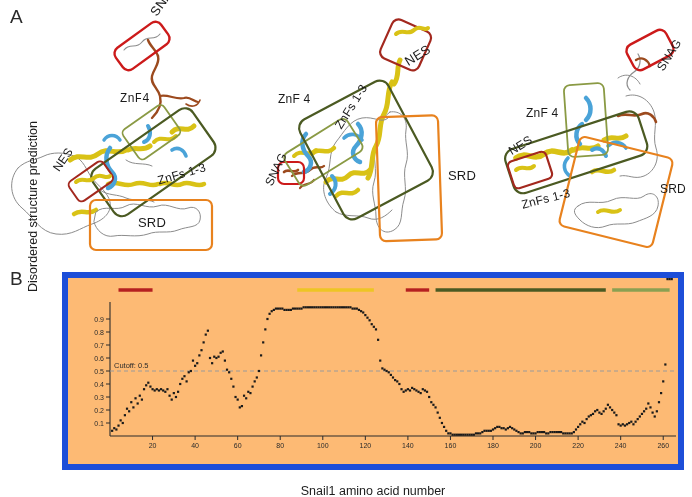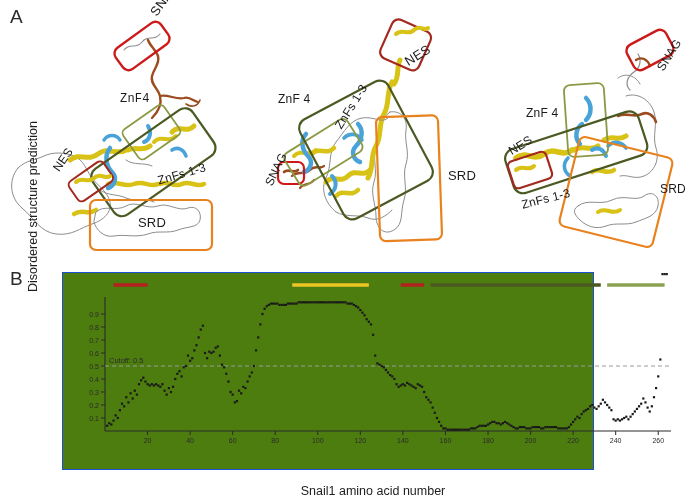--- a/index.html
+++ b/index.html
@@ -38,23 +38,23 @@
     color:#1b1b1b;
     white-space:nowrap;
     font-family:"Liberation Sans", sans-serif;
     letter-spacing:.2px;
   }
 
   
   #panelB{
     position:absolute;
     left:62px;top:272px;
-    width:532px;height:198px;
-    border:1px solid #1d4ed8;
-    background:#4d7c0f;
+    width:622px;height:198px;
+    border:6px solid #1d4ed8;
+    background:#fdba74;
     box-sizing:border-box;
   }
   #panelB-plotwrap{position:absolute;left:0;top:0;width:620px;height:196px;}
   #panelB svg{display:block;}
 
   #ylabel{
     position:absolute;
     left:26px;top:292px;
     width:170px;
     text-align:center;

